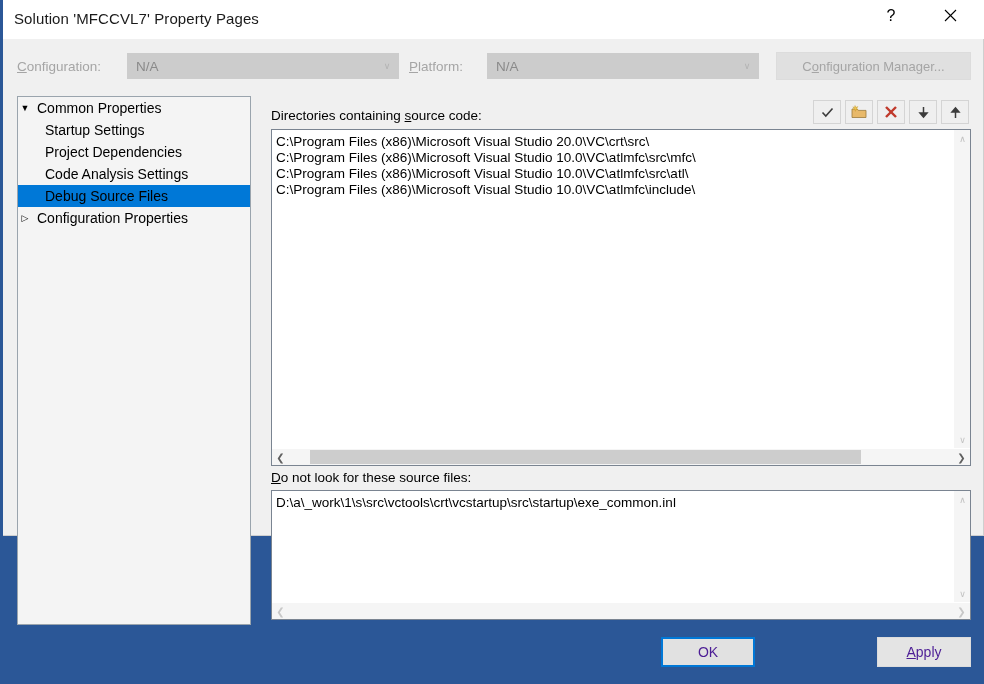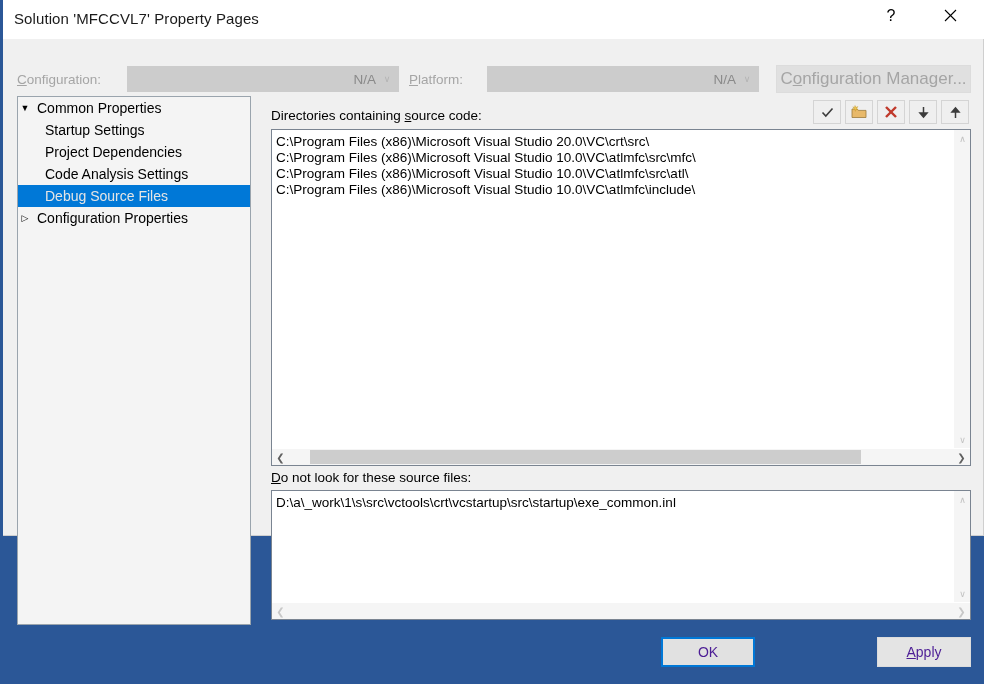--- a/index.html
+++ b/index.html
@@ -75,21 +75,21 @@
     font-size: 16px;
     color: #000;
     font-family: "Liberation Sans", sans-serif;
     line-height: 1;
   }
 
   
   #config-row {
     position: absolute;
     left: 0;
-    top: 60px;
+    top: 47px;
     width: 981px;
     height: 40px;
   }
   .field-label {
     position: absolute;
     font-size: 13.5px;
     color: #a5a5a5;
     top: 12px;
     white-space: nowrap;
   }
@@ -108,21 +108,20 @@
     align-items: center;
     cursor: default;
   }
   .combo .val {
     font-size: 13.5px;
     color: #8a8a8a;
     padding-left: 8px;
     flex: 1;
     white-space: nowrap;
     overflow: hidden;
-    text-align: right;
   }
   .combo .chev {
     width: 22px;
     text-align: center;
     color: #b3b3b3;
     font-size: 9px;
     line-height: 1;
   }
   #configuration-combo { left: 124px; width: 272px; }
   #platform-combo { left: 484px; width: 272px; }
@@ -130,21 +129,21 @@
   #config-manager-btn {
     position: absolute;
     left: 773px;
     top: 5px;
     width: 195px;
     height: 28px;
     background: #e0e0e0;
     border: 1px solid #dcdcdc;
     box-sizing: border-box;
     color: #a5a5a5;
-    font-size: 17px;
+    font-size: 13px;
     font-family: "Liberation Sans", sans-serif;
     cursor: default;
     padding: 0;
   }
 
   
   #tree-panel {
     position: absolute;
     left: 14px;
     top: 96px;
@@ -161,21 +160,21 @@
     line-height: 22px;
     font-size: 14px;
     color: #000;
     white-space: nowrap;
     cursor: default;
     display: flex;
     align-items: center;
   }
   .tree-item.selected {
     background: #0078d7;
-    color: #e5e5e5;
+    color: #000000;
     align-items: flex-end;
   }
   .tw {
     width: 14px;
     display: inline-block;
     text-align: center;
     flex: 0 0 14px;
     font-size: 9px;
     line-height: 22px;
     color: #000;

